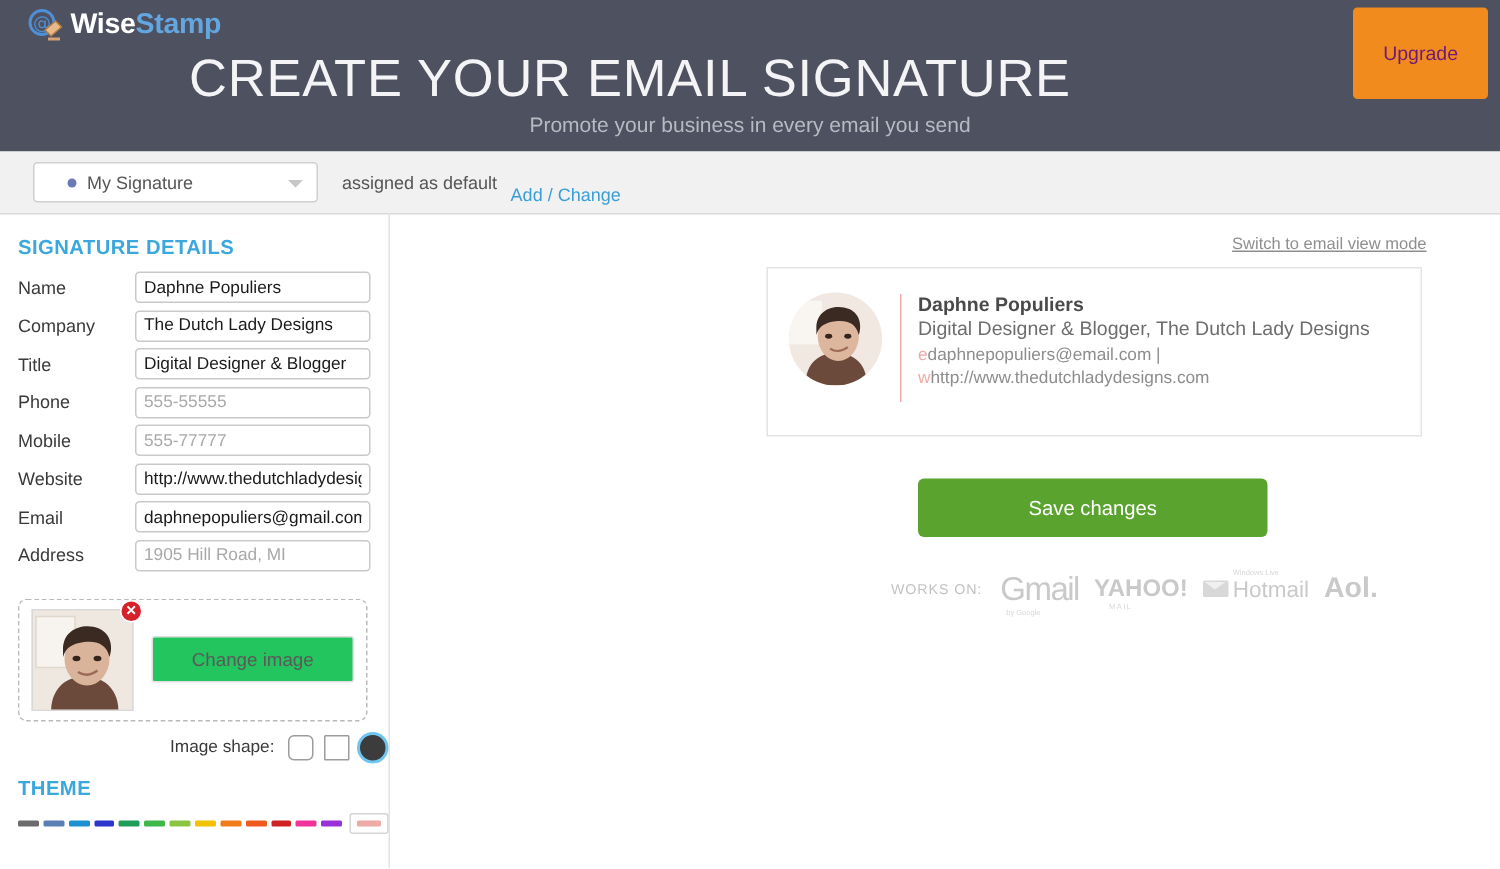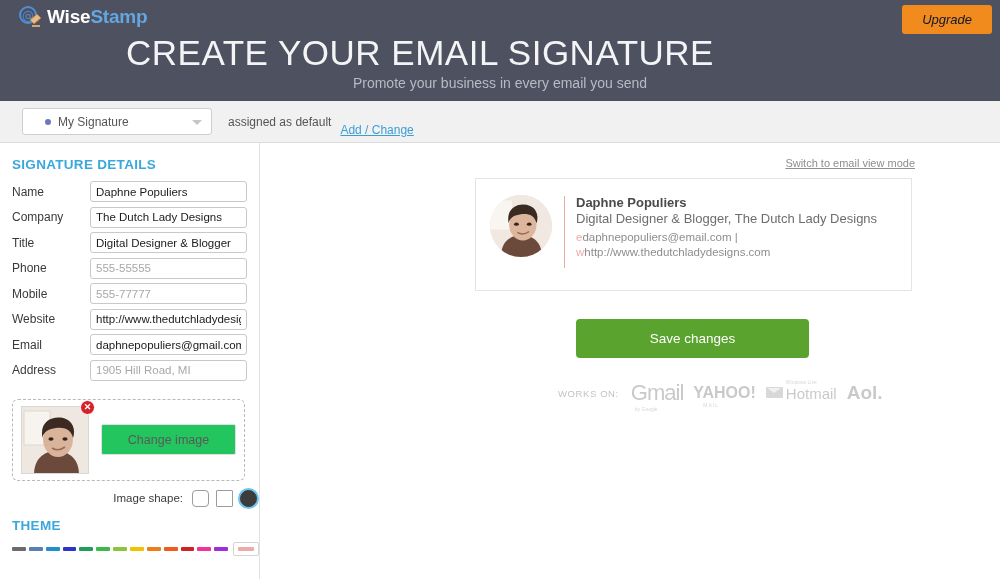--- a/index.html
+++ b/index.html
@@ -20,24 +20,24 @@
     position: absolute; left: 18px; top: 5px;
     display: flex; align-items: center; gap: 5px;
   }
   .logo-mark { width: 24px; height: 24px; position: relative; }
   .logo-text { font-size: 19px; font-weight: bold; letter-spacing: -0.2px; }
   .logo-text .w { color: #ffffff; }
   .logo-text .s { color: #63a6e0; }
 
   .upgrade-btn {
     position: absolute; right: 8px; top: 5px;
-    background: #f28b1e; color: #0f172a;
+    background: #f28b1e; color: #701a75;
     border: none; border-radius: 3px;
     font-size: 13px; font-family: "Liberation Sans", sans-serif;
-    padding: 7px 20px; cursor: pointer; font-style: italic;
+    padding: 23px 20px; cursor: pointer;
   }
 
   .hero-title {
     position: absolute; top: 33px; left: 0; width: 840px;
     text-align: center; color: #f4f4f6;
     font-size: 35px; font-weight: normal; letter-spacing: 0.5px;
   }
   .hero-sub {
     position: absolute; top: 75px; left: 0; width: 1000px;
     text-align: center; color: #b8bac3; font-size: 14px;
@@ -64,25 +64,25 @@
   }
   .sig-caret {
     position: absolute; right: 9px; top: 11px;
     width: 0; height: 0;
     border-left: 5px solid transparent; border-right: 5px solid transparent;
     border-top: 5px solid #c6c6c6;
   }
   .sig-assigned { margin-left: 16px; font-size: 12px; color: #555; }
   .sig-link {
     margin-left: 9px; font-size: 12px; color: #3b9fd6;
-    text-decoration: underline; cursor: pointer; margin-top: 16px;
-  }
-
-  
-  .body-wrap { position: relative; width: 1000px; height: 436px; display: flex; }
+    cursor: pointer; margin-top: 16px;
+  }
+
+  
+  .body-wrap { position: relative; width: 1000px; height: 436px; display: flex; gap: 36px; }
   .left-col {
     width: 260px; height: 436px;
     border-right: 1px solid #e2e2e2;
     padding: 14px 0 0 12px;
     position: relative;
   }
   .right-col { flex: 1; position: relative; padding-top: 14px; }
 
   .sec-title {
     color: #3ba8dd; font-size: 13.5px; font-weight: bold;

